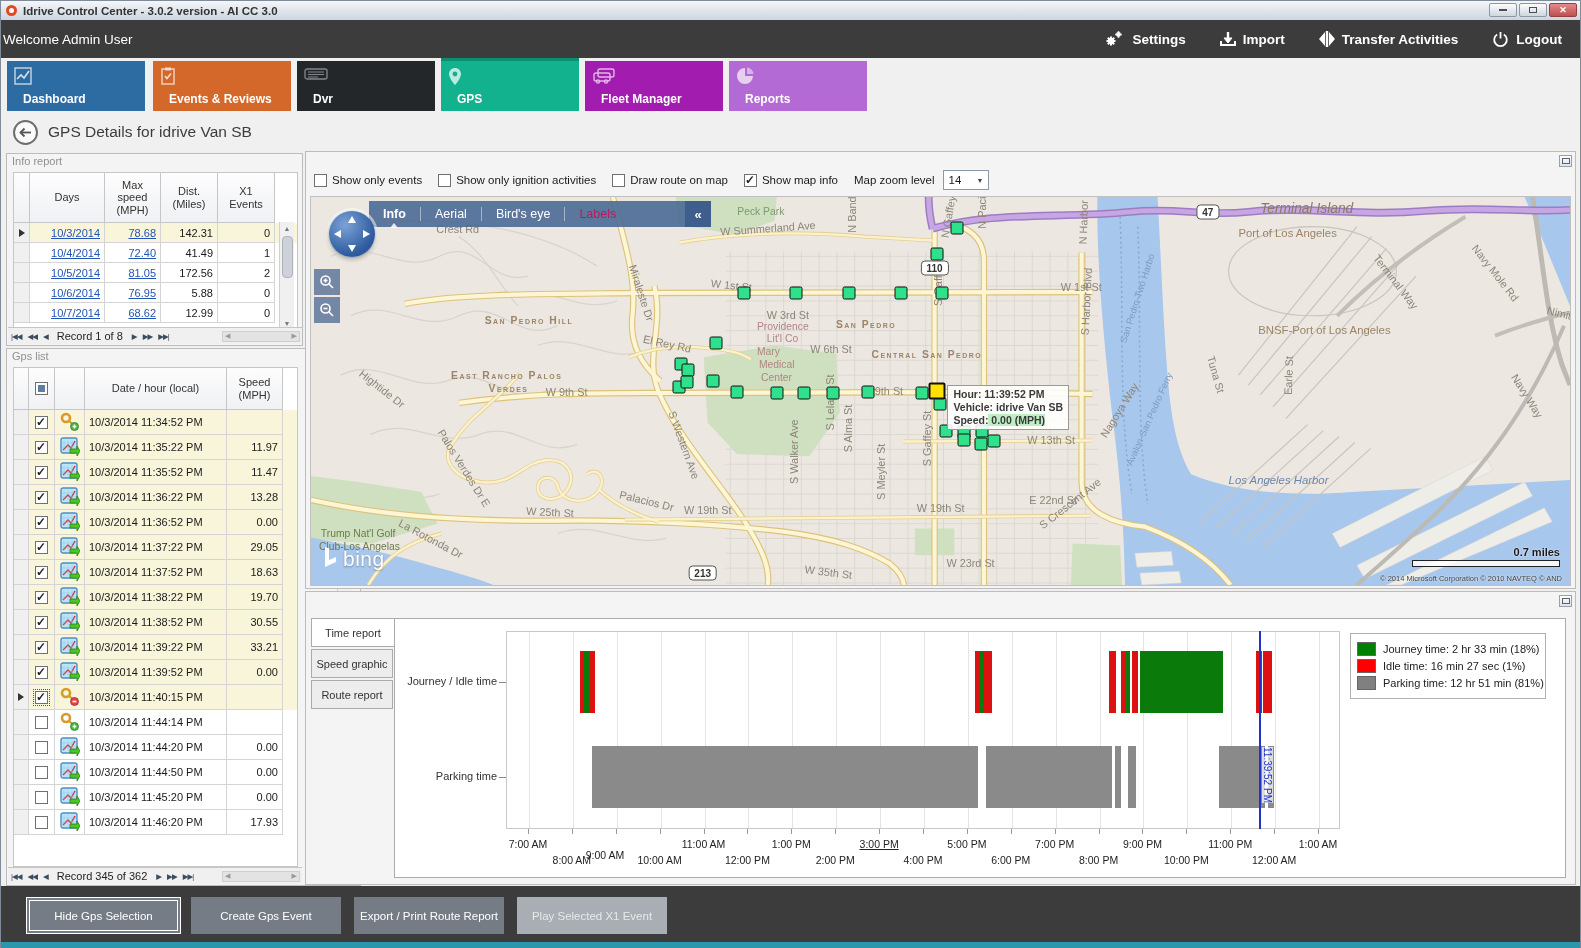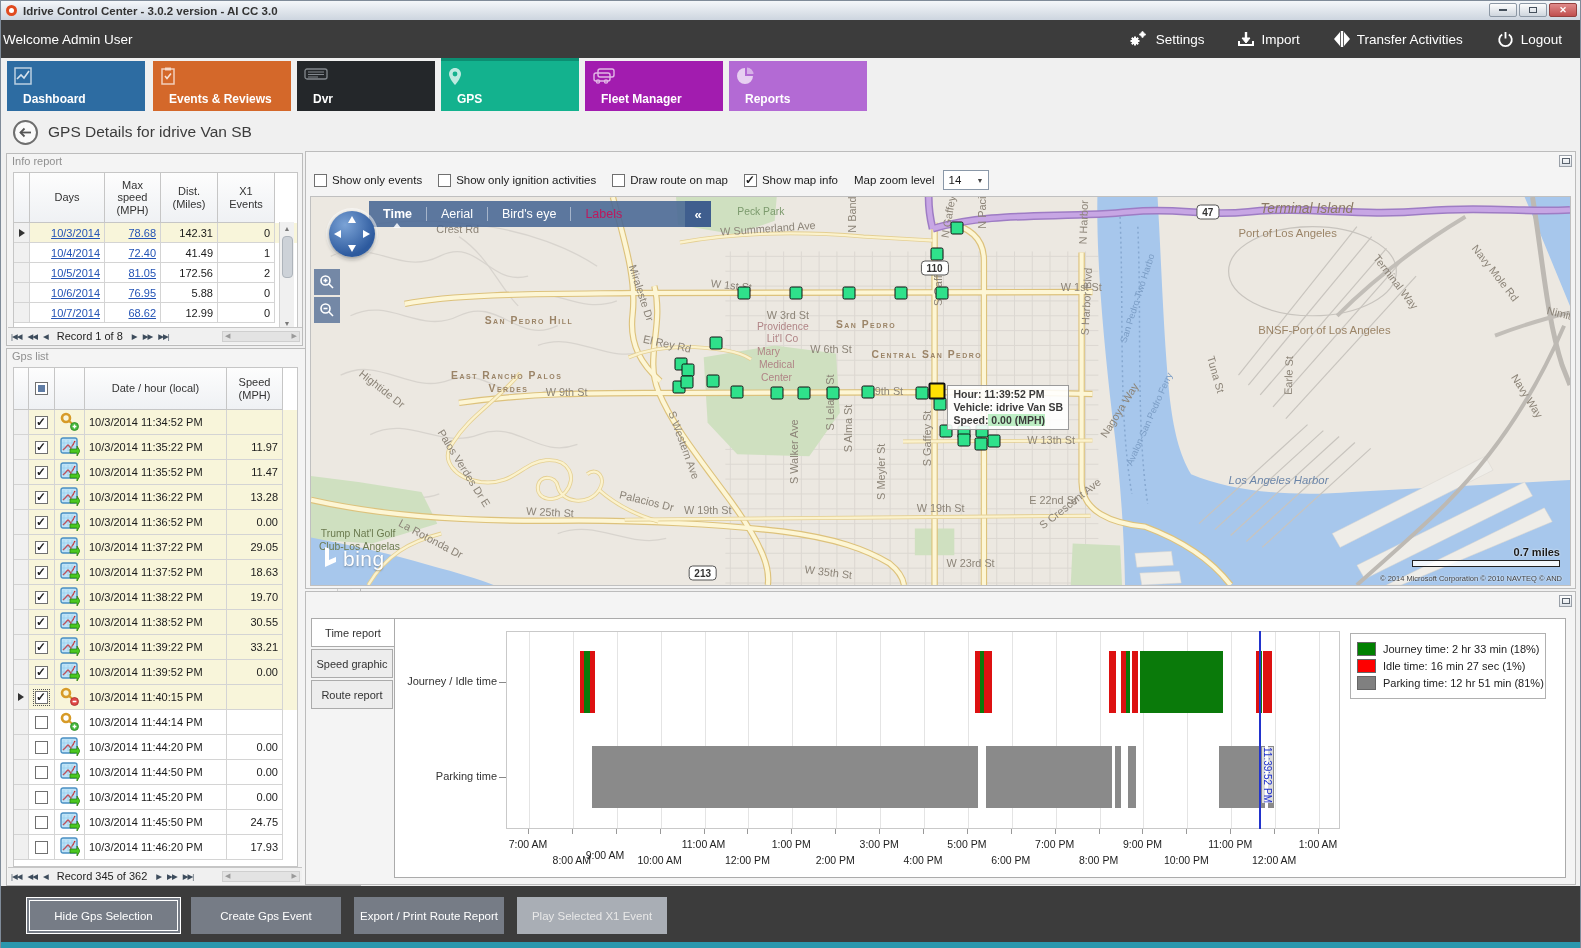--- a/index.html
+++ b/index.html
@@ -15,21 +15,21 @@
   .winbtns{position:absolute;right:3px;top:2px;display:flex;gap:2px;}
   .winbtn{width:28px;height:14px;border:1px solid #8d98a5;border-radius:2px;
     background:linear-gradient(#fdfdfd,#cfd6de);display:flex;align-items:center;justify-content:center;box-sizing:border-box;}
   .winbtn .bar{width:8px;height:2px;background:#45505c;}
   .winbtn .box{width:8px;height:6px;border:1.5px solid #45505c;box-sizing:border-box;}
   .winbtn.close{background:linear-gradient(#e08a8a,#c04f4f);border-color:#94403e;color:#fff;font-size:9px;font-weight:bold;}
 
   
   .menubar{position:absolute;left:0;top:19px;width:100%;height:38px;background:#3c3c3c;display:flex;align-items:center;}
   .welcome{color:#fff;font-size:13.5px;margin-left:2px;}
-  .actions{position:absolute;right:18px;display:flex;gap:34px;align-items:center;}
+  .actions{position:absolute;right:18px;display:flex;gap:34px;align-items:center;font-weight:bold;}
   .action{display:flex;align-items:center;gap:7px;color:#fff;font-size:13.5px;cursor:default;}
   .action svg{display:block;}
 
   
   .tabstrip{position:absolute;left:0;top:57px;width:100%;height:55px;background:#f0f0f0;}
   .tab{position:absolute;top:3px;height:50px;width:138px;color:#fff;box-sizing:border-box;}
   .tab .tab-label{position:absolute;left:8px;bottom:5px;font-size:12px;font-weight:bold;padding-left:8px;}
   .tab .tab-icon{position:absolute;left:7px;top:6px;opacity:.8;}
   .tab.selected::before{content:"";position:absolute;left:0;top:-3px;width:100%;height:3px;background:#0c8e72;}
 
@@ -655,36 +655,20 @@
           <div class="tcell" style="width: 30px; height: 25px; justify-content: center; padding: 0px;">
             <span><svg width="20" height="19" viewBox="0 0 20 19">
                 <rect x="1" y="1" width="16" height="15" rx="2" fill="#bfe3f7" stroke="#4a90c4" stroke-width="1.4"></rect>
                 <path d="M3,13 L8,8 L11,11 L15,4" stroke="#cc2222" stroke-width="1.4" fill="none"></path>
                 <path d="M4,3 L4,14 M8,3 L8,14 M12,3 L12,14 M2,6 L16,6 M2,10 L16,10" stroke="#8fcdee" stroke-width=".6" fill="none"></path>
                 <polygon points="10,12 17,12 17,9 20,14 17,19 17,16 10,16" fill="#49c820" stroke="#2a7d12" stroke-width=".8"></polygon>
               </svg></span>
           </div>
           <div class="tcell" style="width: 142px; height: 25px;">10/3/2014 11:45:20 PM</div>
           <div class="tcell num" style="width: 56px; height: 25px;">0.00</div>
-        </div>
-        <div class="trow">
-          <div class="tcell ind" style="width: 15px; height: 25px;"></div>
-          <div class="tcell cbwrap" style="width: 26px; height: 25px; justify-content: center;">
-            <div class="cb"></div>
-          </div>
-          <div class="tcell" style="width: 30px; height: 25px; justify-content: center; padding: 0px;">
-            <span><svg width="20" height="19" viewBox="0 0 20 19">
-                <rect x="1" y="1" width="16" height="15" rx="2" fill="#bfe3f7" stroke="#4a90c4" stroke-width="1.4"></rect>
-                <path d="M3,13 L8,8 L11,11 L15,4" stroke="#cc2222" stroke-width="1.4" fill="none"></path>
-                <path d="M4,3 L4,14 M8,3 L8,14 M12,3 L12,14 M2,6 L16,6 M2,10 L16,10" stroke="#8fcdee" stroke-width=".6" fill="none"></path>
-                <polygon points="10,12 17,12 17,9 20,14 17,19 17,16 10,16" fill="#49c820" stroke="#2a7d12" stroke-width=".8"></polygon>
-              </svg></span>
-          </div>
-          <div class="tcell" style="width: 142px; height: 25px;">10/3/2014 11:45:50 PM</div>
-          <div class="tcell num" style="width: 56px; height: 25px;">24.75</div>
         </div>
         <div class="trow">
           <div class="tcell ind" style="width: 15px; height: 25px;"></div>
           <div class="tcell cbwrap" style="width: 26px; height: 25px; justify-content: center;">
             <div class="cb"></div>
           </div>
           <div class="tcell" style="width: 30px; height: 25px; justify-content: center; padding: 0px;">
             <span><svg width="20" height="19" viewBox="0 0 20 19">
                 <rect x="1" y="1" width="16" height="15" rx="2" fill="#bfe3f7" stroke="#4a90c4" stroke-width="1.4"></rect>
                 <path d="M3,13 L8,8 L11,11 L15,4" stroke="#cc2222" stroke-width="1.4" fill="none"></path>
@@ -951,21 +935,21 @@
             <text x="454" y="173" class="t-poi">Medical</text>
             <text x="456" y="186" class="t-poi">Center</text>
             <text x="10" y="344" class="t-poi2">Trump Nat'l Golf</text>
             <text x="8" y="357" class="t-poi2">Club-Los Angelas</text>
             <text x="826" y="148" class="t-ferry" transform="rotate(-72 826 148)">San Pedro-Two Harbo</text>
             <text x="832" y="272" class="t-ferry" transform="rotate(-66 832 272)">Avalon-San Pedro Ferry</text>
           </g>
       </svg>
 
       <div class="layerbar" id="layerbar">
-          <div class="layer sel">Time</div>
+          <div class="layer sel">Info</div>
           <div class="lsep"></div>
           <div class="layer">Aerial</div>
           <div class="lsep"></div>
           <div class="layer">Bird's eye</div>
           <div class="lsep"></div>
           <div class="layer dis">Labels</div>
           <div class="collapse-btn">«</div>
         </div>
       <div class="compass">
         <div class="c-ar" style="left:19px;top:5px;border-left:4px solid transparent;border-right:4px solid transparent;border-bottom:7px solid #fff;"></div>
@@ -1115,21 +1099,21 @@
         <div class="xtick" style="left: 703.579px;"></div>
         <div class="xtick" style="left: 747.474px;"></div>
         <div class="xtick" style="left: 791.368px;"></div>
         <div class="xtick" style="left: 835.263px;"></div>
         <div class="xtick" style="left: 879.158px;"></div>
         <div class="xtick" style="left: 923.053px;"></div>
         <div class="xlab" style="left: 132.947px; top: 219px;">7:00 AM</div>
         <div class="xlab" style="left: 210px; top: 219px; margin-top: 11px;">9:00 AM</div>
         <div class="xlab" style="left: 308.526px; top: 219px;">11:00 AM</div>
         <div class="xlab" style="left: 396.316px; top: 219px;">1:00 PM</div>
-        <div class="xlab" style="left: 484.105px; top: 219px;">3:00 PM</div>
+        <div class="xlab" style="left: 484.105px; top: 219px; text-decoration: underline;">3:00 PM</div>
         <div class="xlab" style="left: 571.895px; top: 219px;">5:00 PM</div>
         <div class="xlab" style="left: 659.684px; top: 219px;">7:00 PM</div>
         <div class="xlab" style="left: 747.474px; top: 219px;">9:00 PM</div>
         <div class="xlab" style="left: 835.263px; top: 219px;">11:00 PM</div>
         <div class="xlab" style="left: 923.053px; top: 219px;">1:00 AM</div>
         <div class="xlab" style="left: 176.842px; top: 235px;">8:00 AM</div>
         <div class="xlab" style="left: 264.632px; top: 235px;">10:00 AM</div>
         <div class="xlab" style="left: 352.421px; top: 235px;">12:00 PM</div>
         <div class="xlab" style="left: 440.211px; top: 235px;">2:00 PM</div>
         <div class="xlab" style="left: 528px; top: 235px;">4:00 PM</div>

